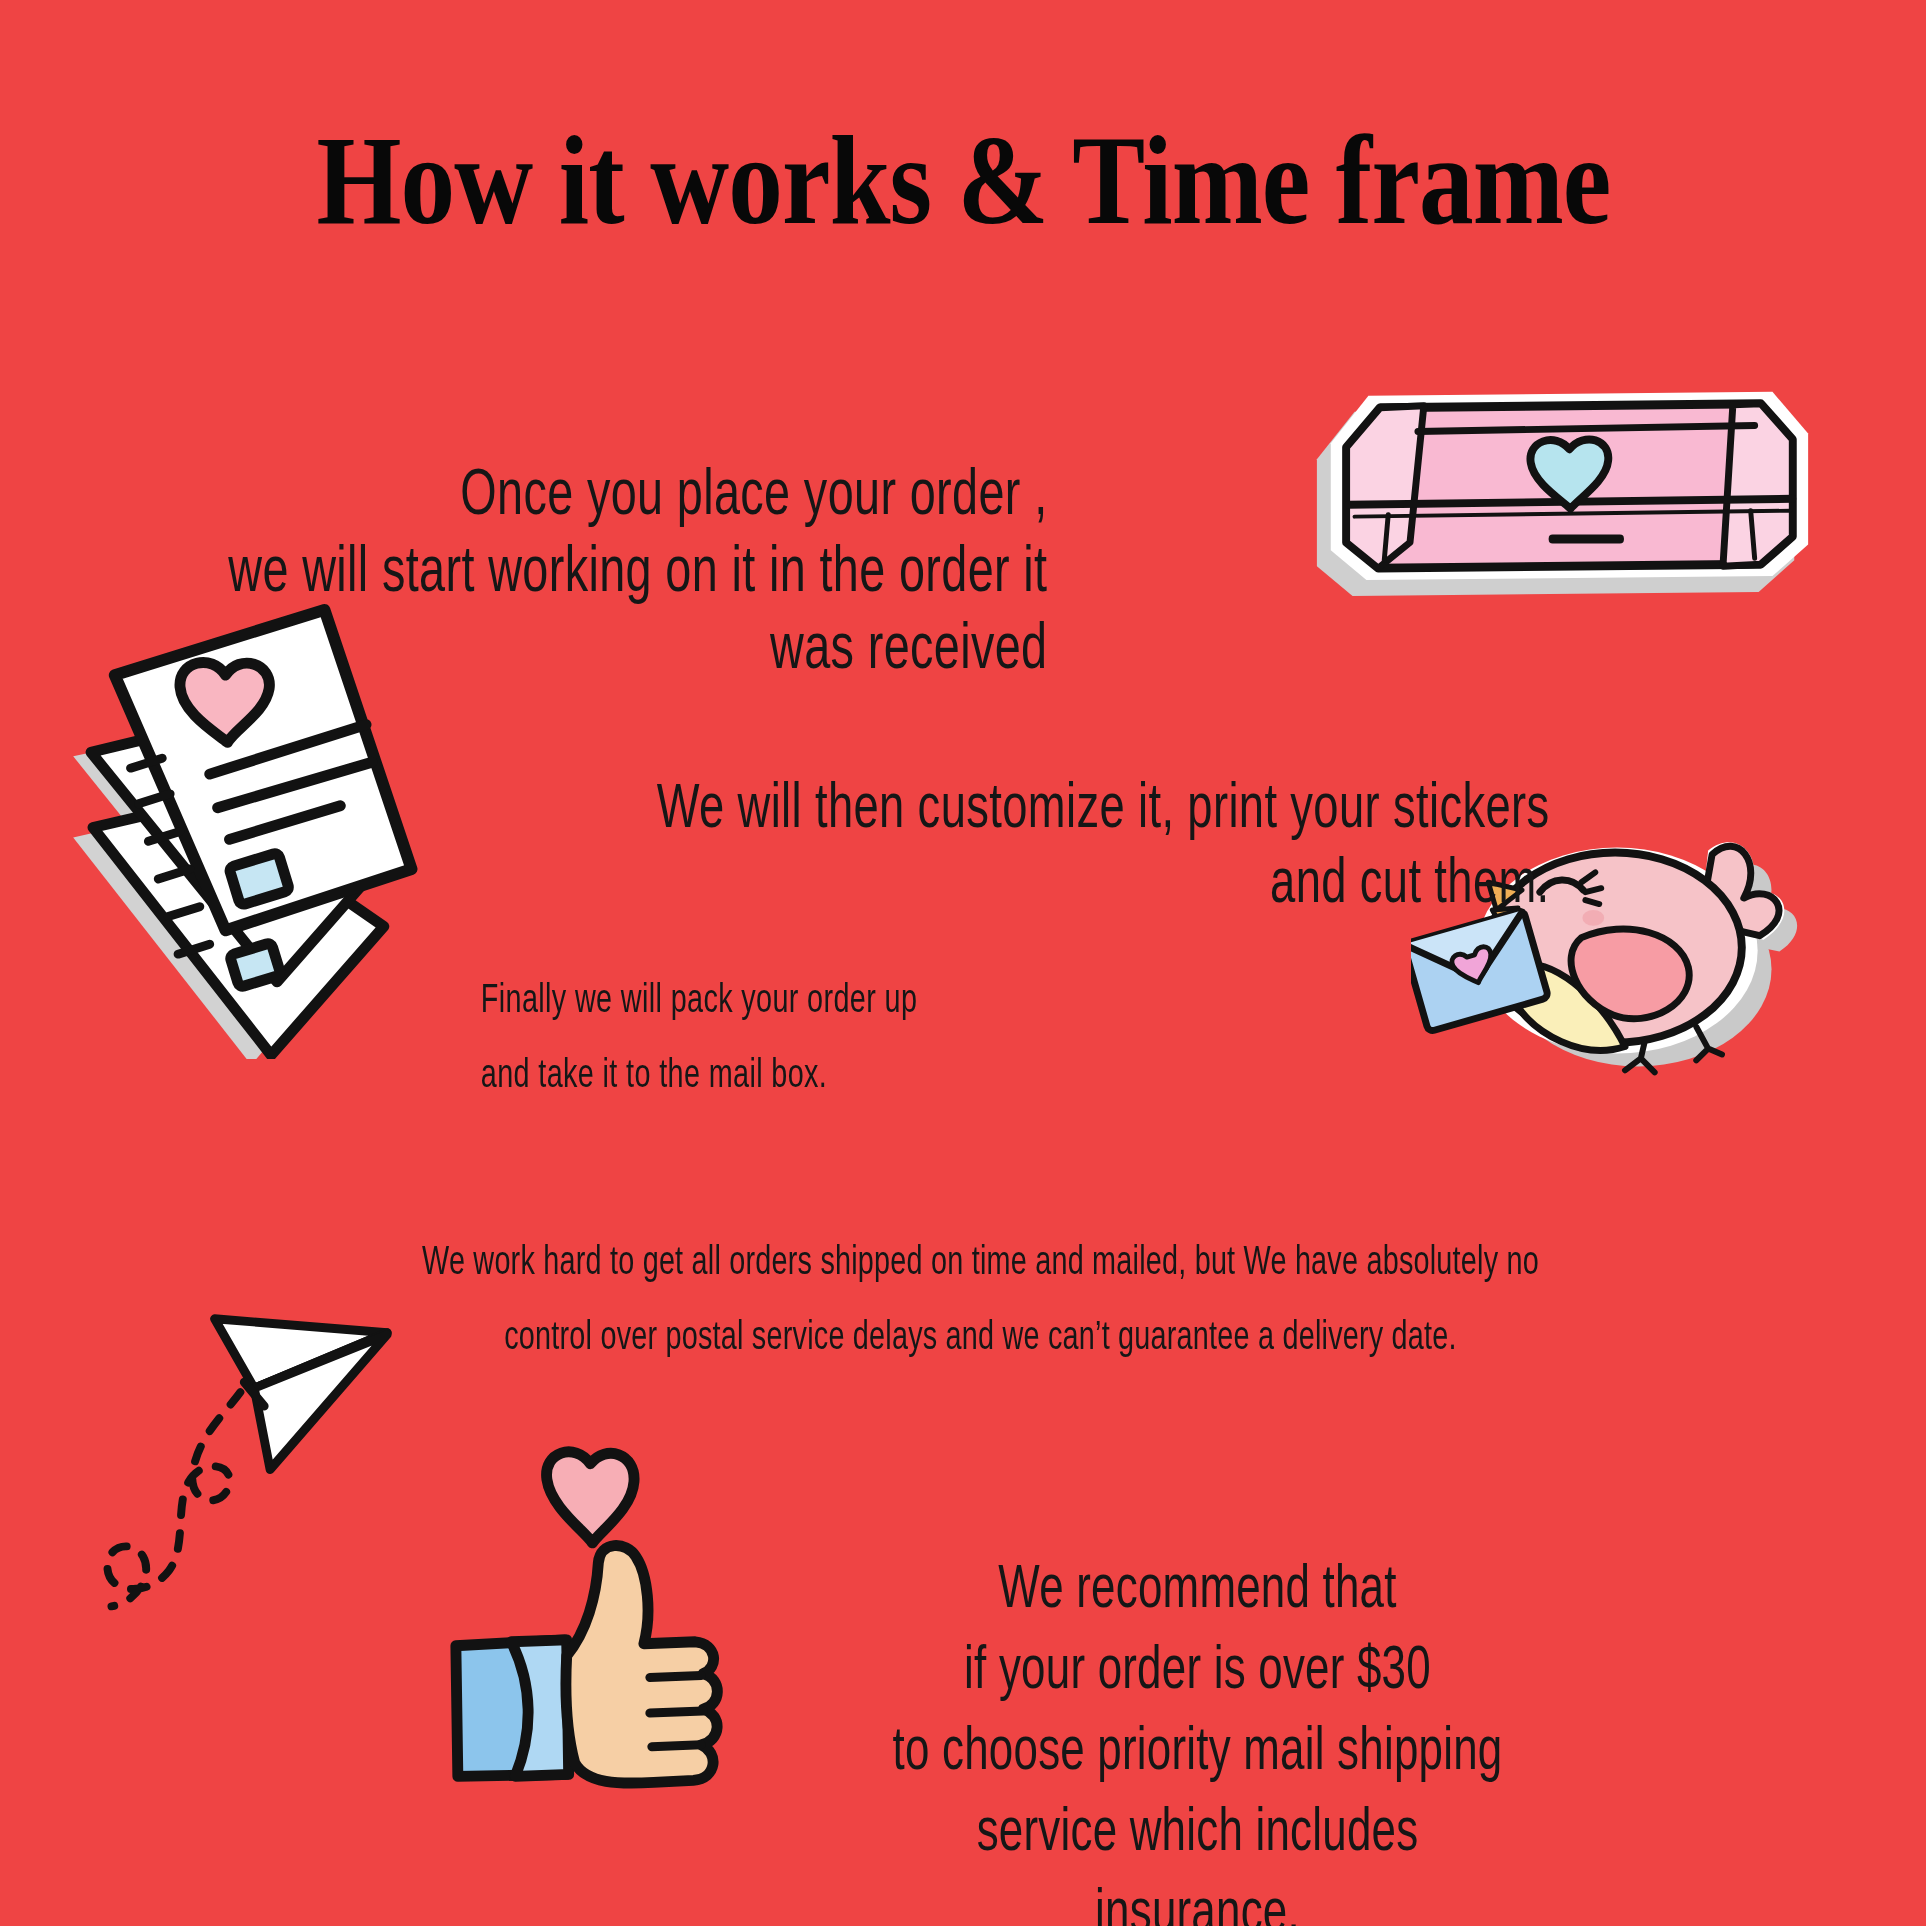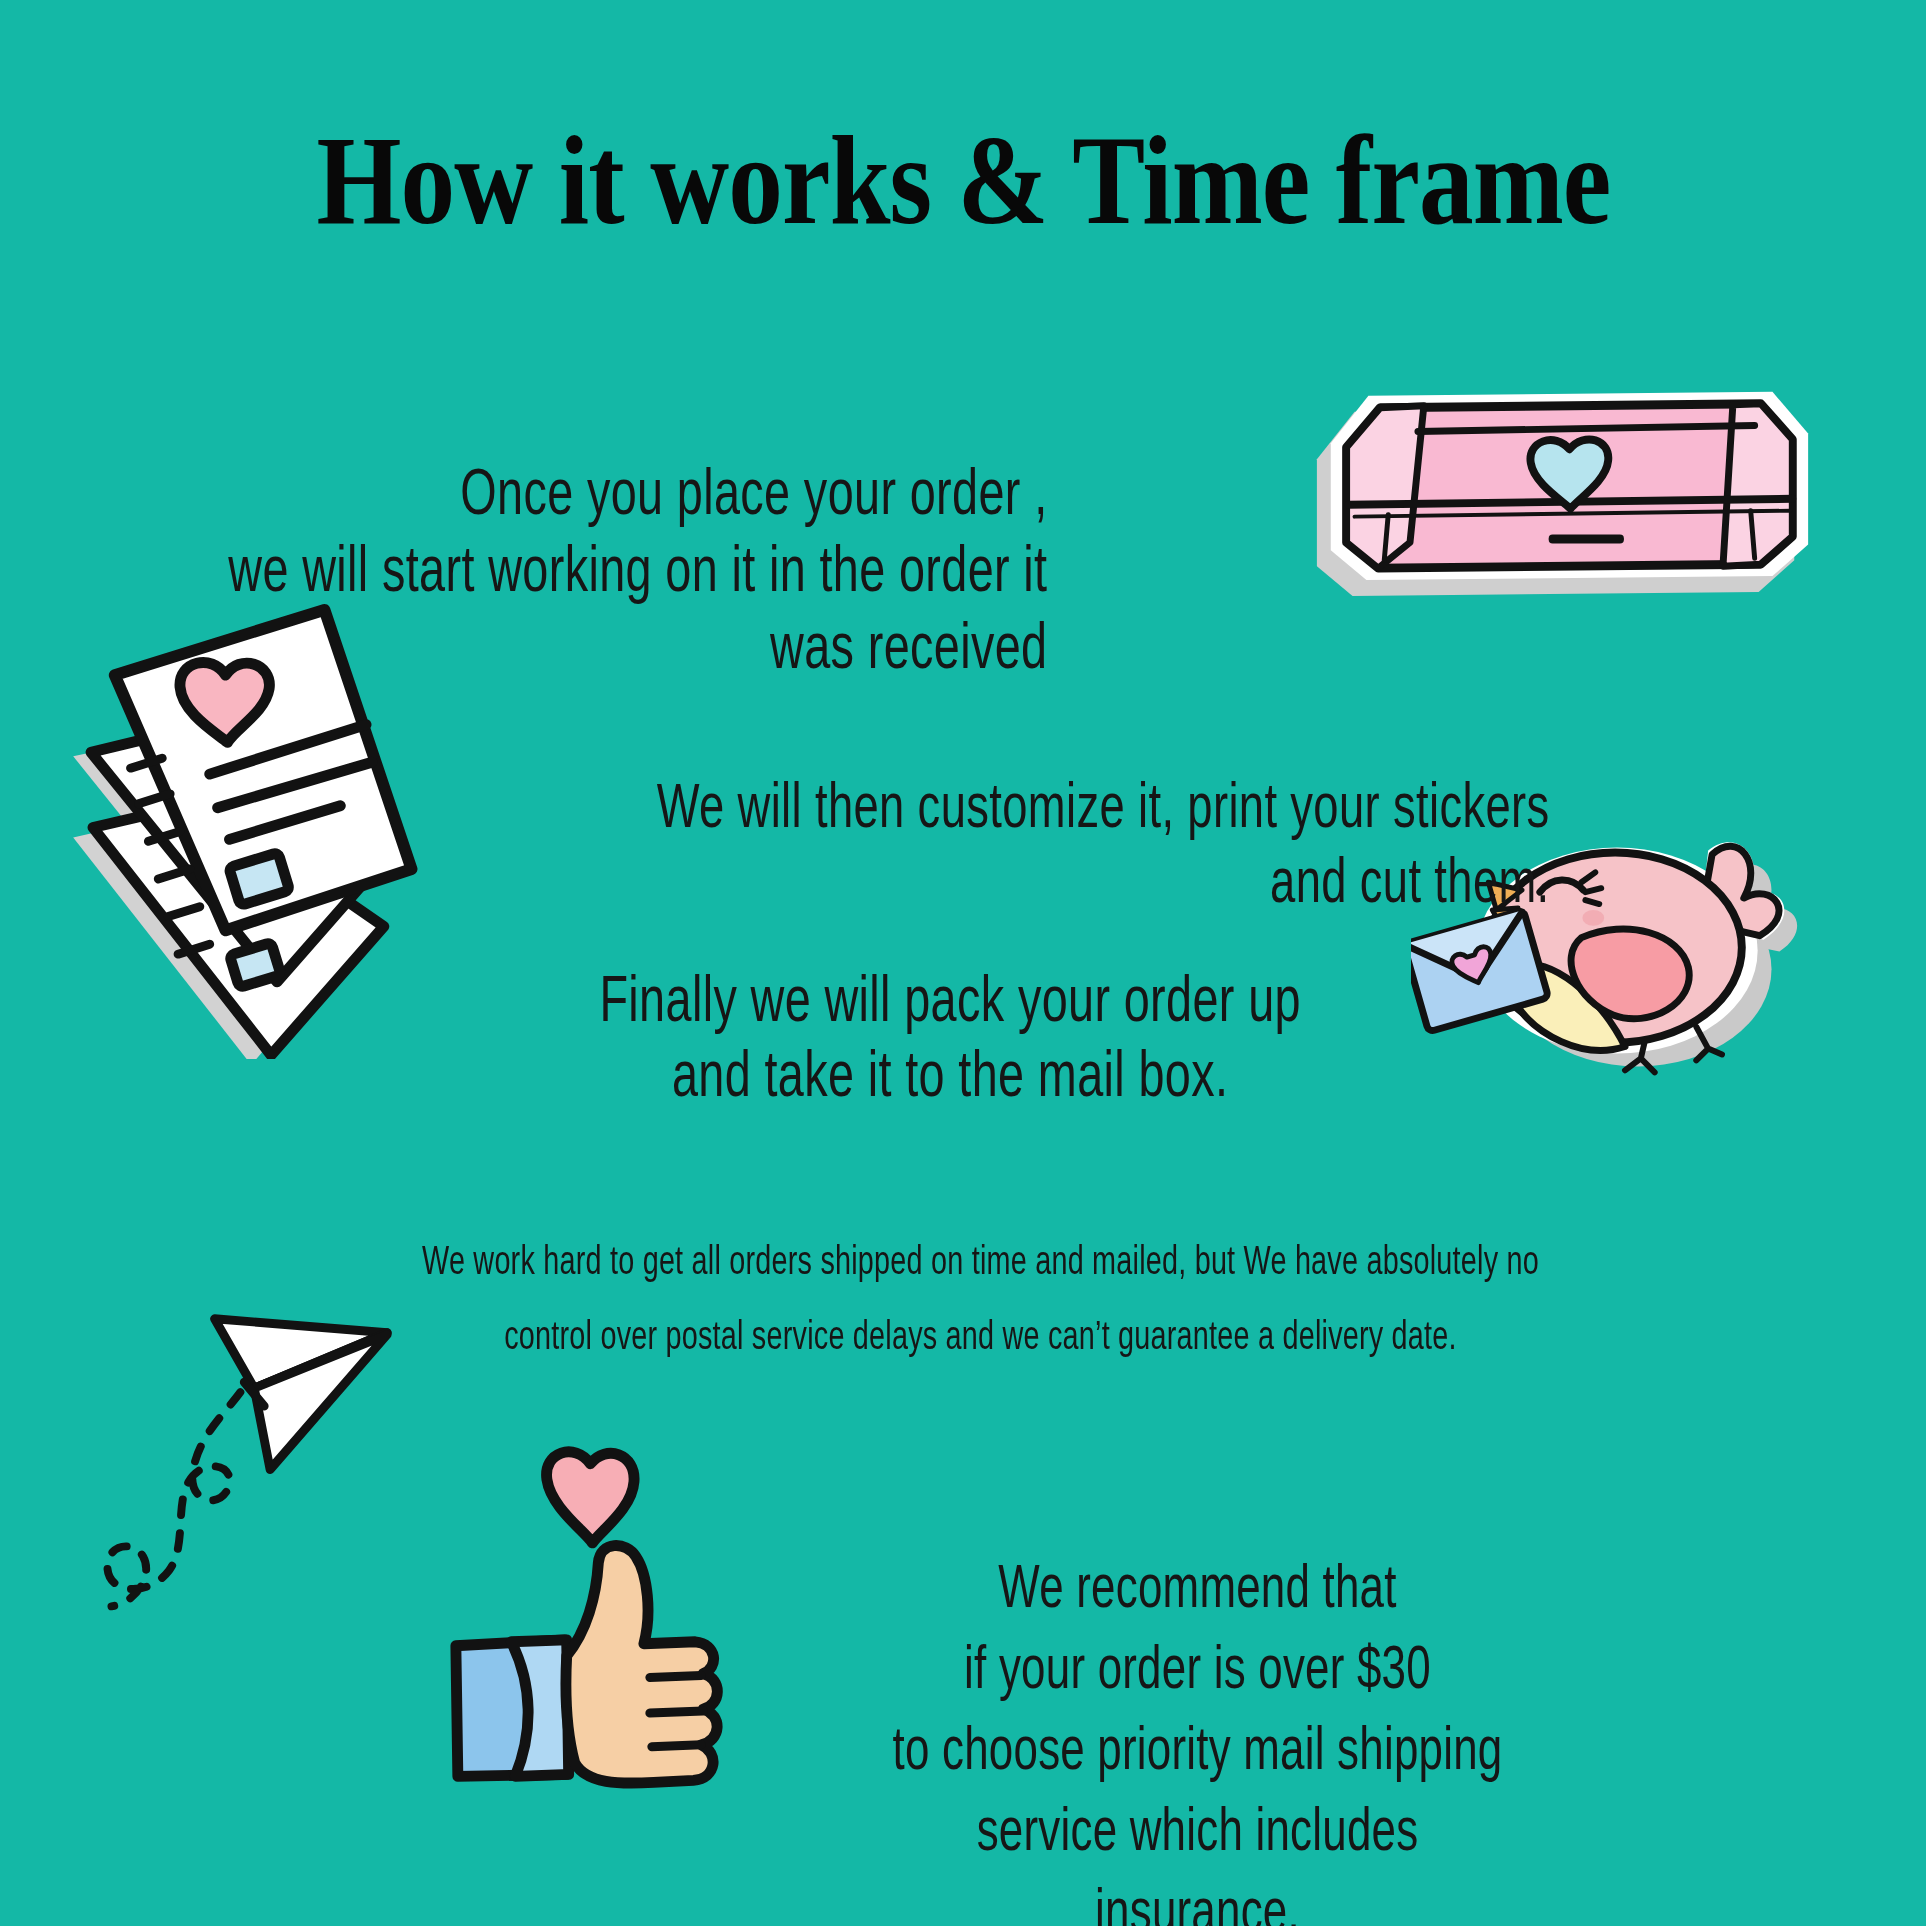--- a/index.html
+++ b/index.html
@@ -58,22 +58,22 @@
   }
   #p-customize {
     left: 416px; top: 693px; width: 1307px;
     text-align: right;
     font-size: 63px;
     line-height: 75px;
     letter-spacing: 0.5px;
   }
   #p-finally {
     left: 396px; top: 886px; width: 1109px;
-    text-align: center;
-    font-size: 65px;
+    text-align: left;
+    font-size: 40px;
     line-height: 75px;
     letter-spacing: 0.5px;
   }
   #p-workhard {
     left: 149px; top: 1148px; width: 1663px;
     text-align: center;
     font-size: 40px;
     line-height: 75px;
     letter-spacing: 0.3px;
   }
@@ -89,21 +89,21 @@
   .illo { position: absolute; }
   #illo-printer   { left: 1307px; top: 356px;  width: 515px; height: 248px; }
   #illo-papers    { left: 59px;   top: 594px;  width: 436px; height: 465px; }
   #illo-bird      { left: 1411px; top: 807px;  width: 426px; height: 297px; }
   #illo-plane     { left: 50px;   top: 1297px; width: 347px; height: 347px; }
   #illo-thumb     { left: 416px;  top: 1436px; width: 337px; height: 376px; }
 </style>
 </head>
 <body>
 
-<div id="canvas" style="background: #14b8a6;">
+<div id="canvas" style="background: #ef4444;">
 
   <div id="title">How it works &amp; Time frame</div>
 
   <div class="illo" id="illo-printer">
     <svg viewBox="0 0 520 250" width="515" height="248" xmlns="http://www.w3.org/2000/svg">
 
       <path d="M24 88 L62 40 L470 36 L506 78 L506 190 L470 222 L60 226 L24 196 Z" fill="#CFCFCF" transform="translate(-14,16)"></path>
 
       <path d="M24 88 L62 40 L470 36 L506 78 L506 190 L470 222 L60 226 L24 196 Z" fill="#FFFFFF"></path>
 

